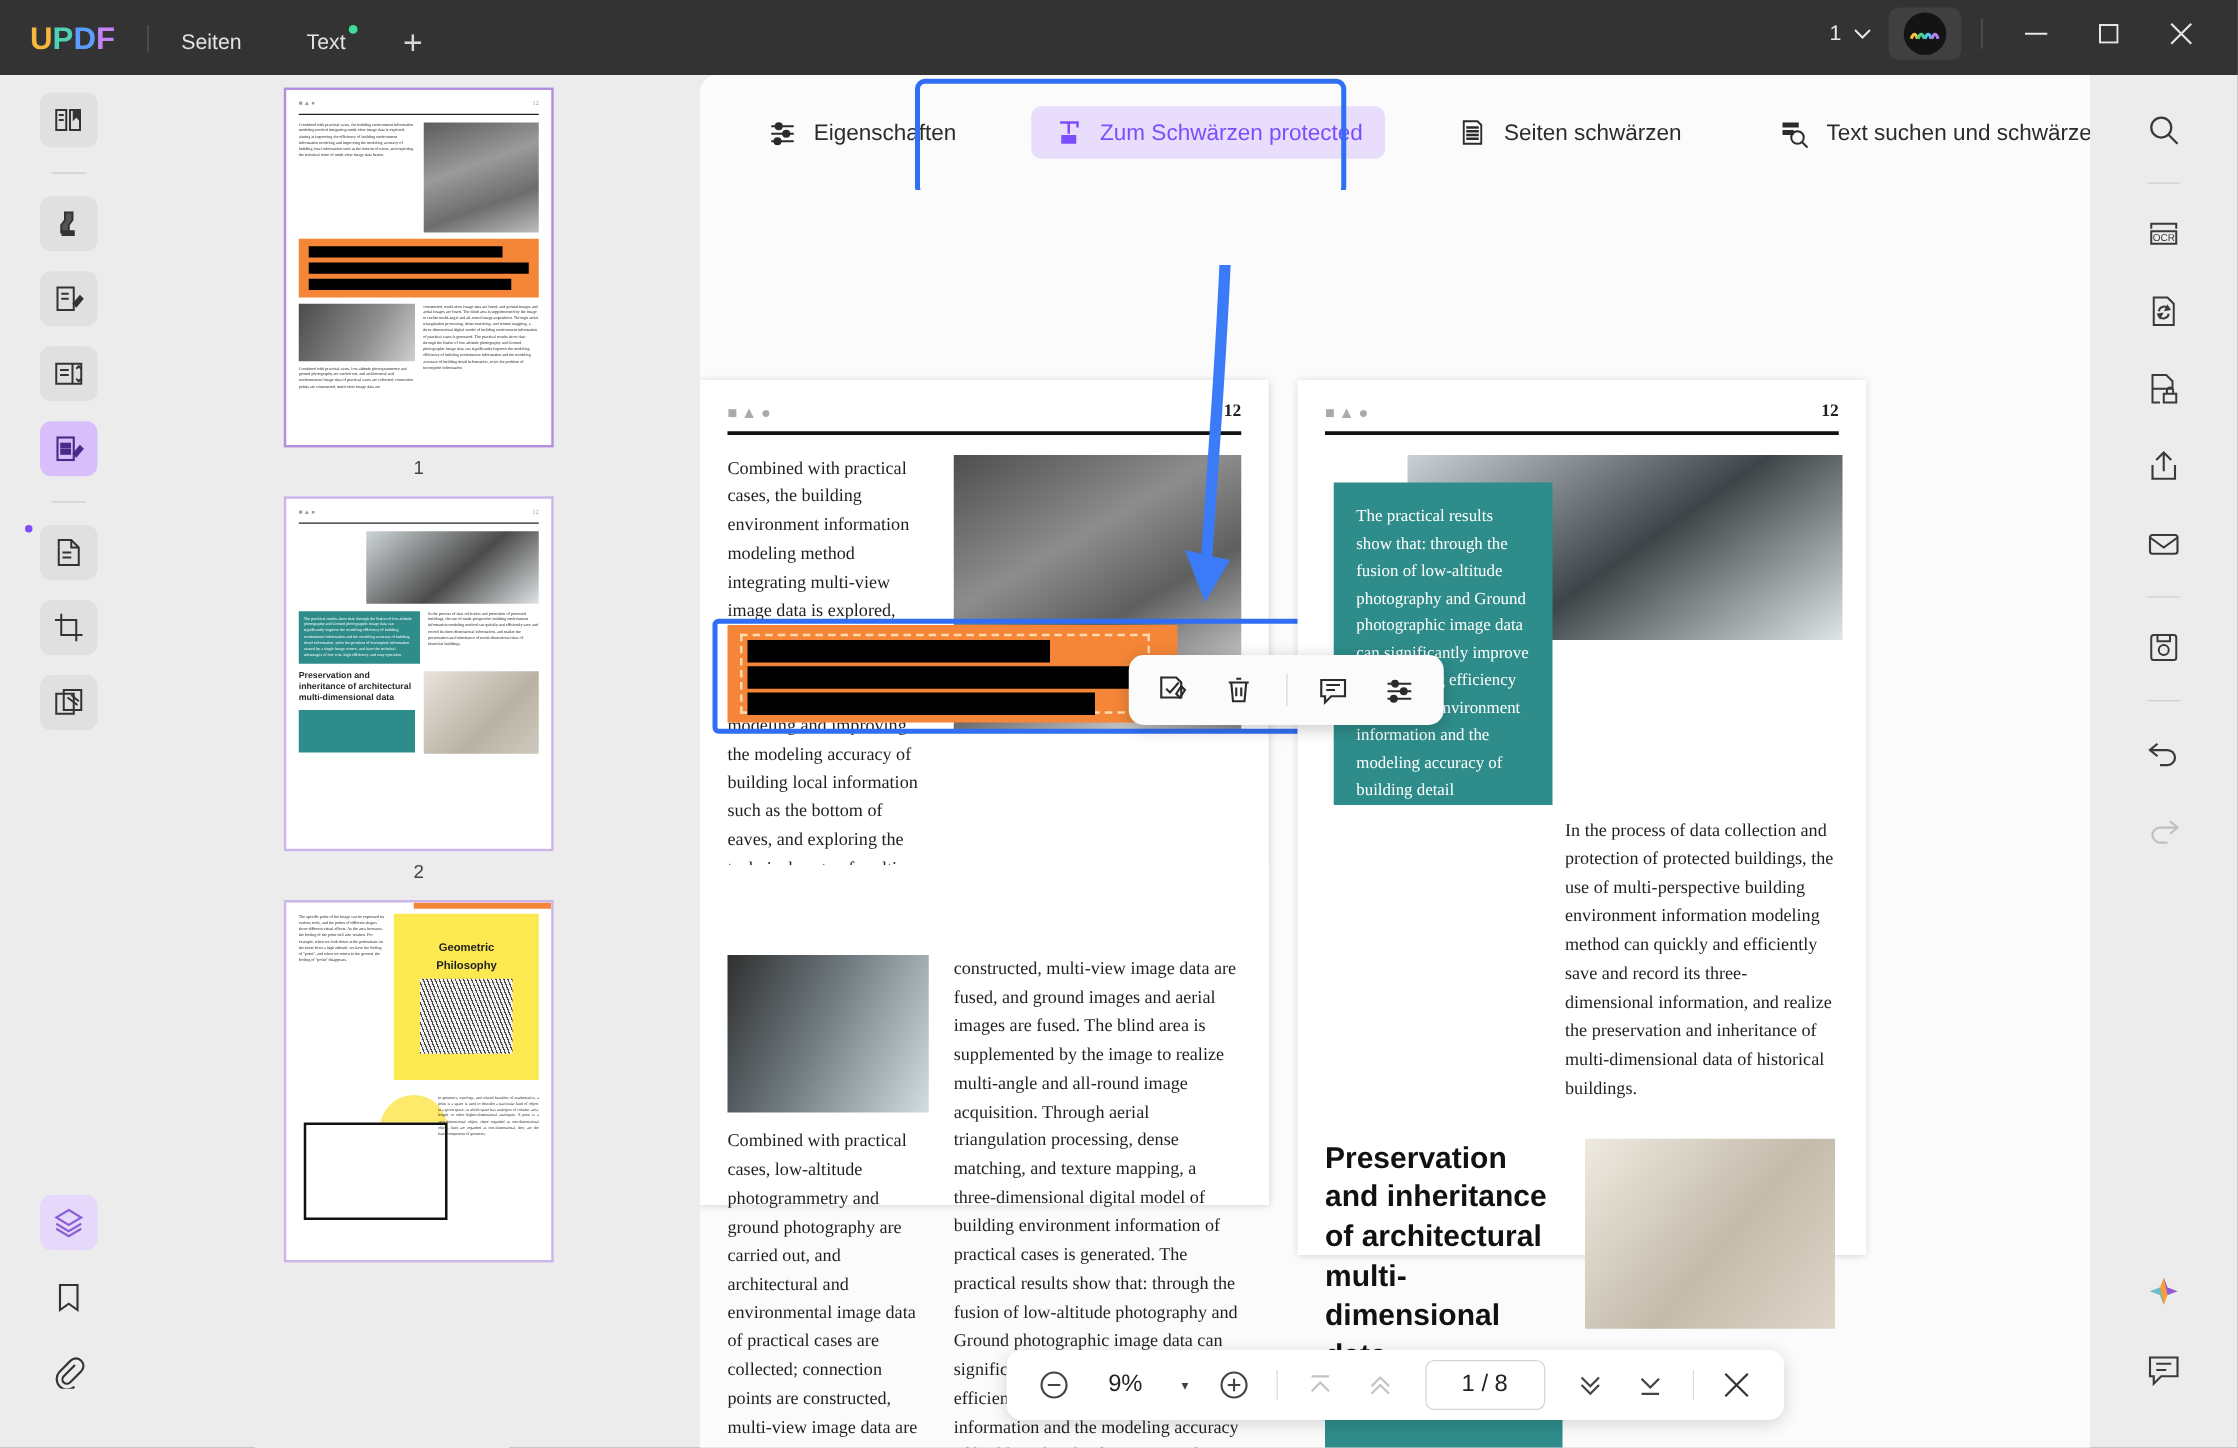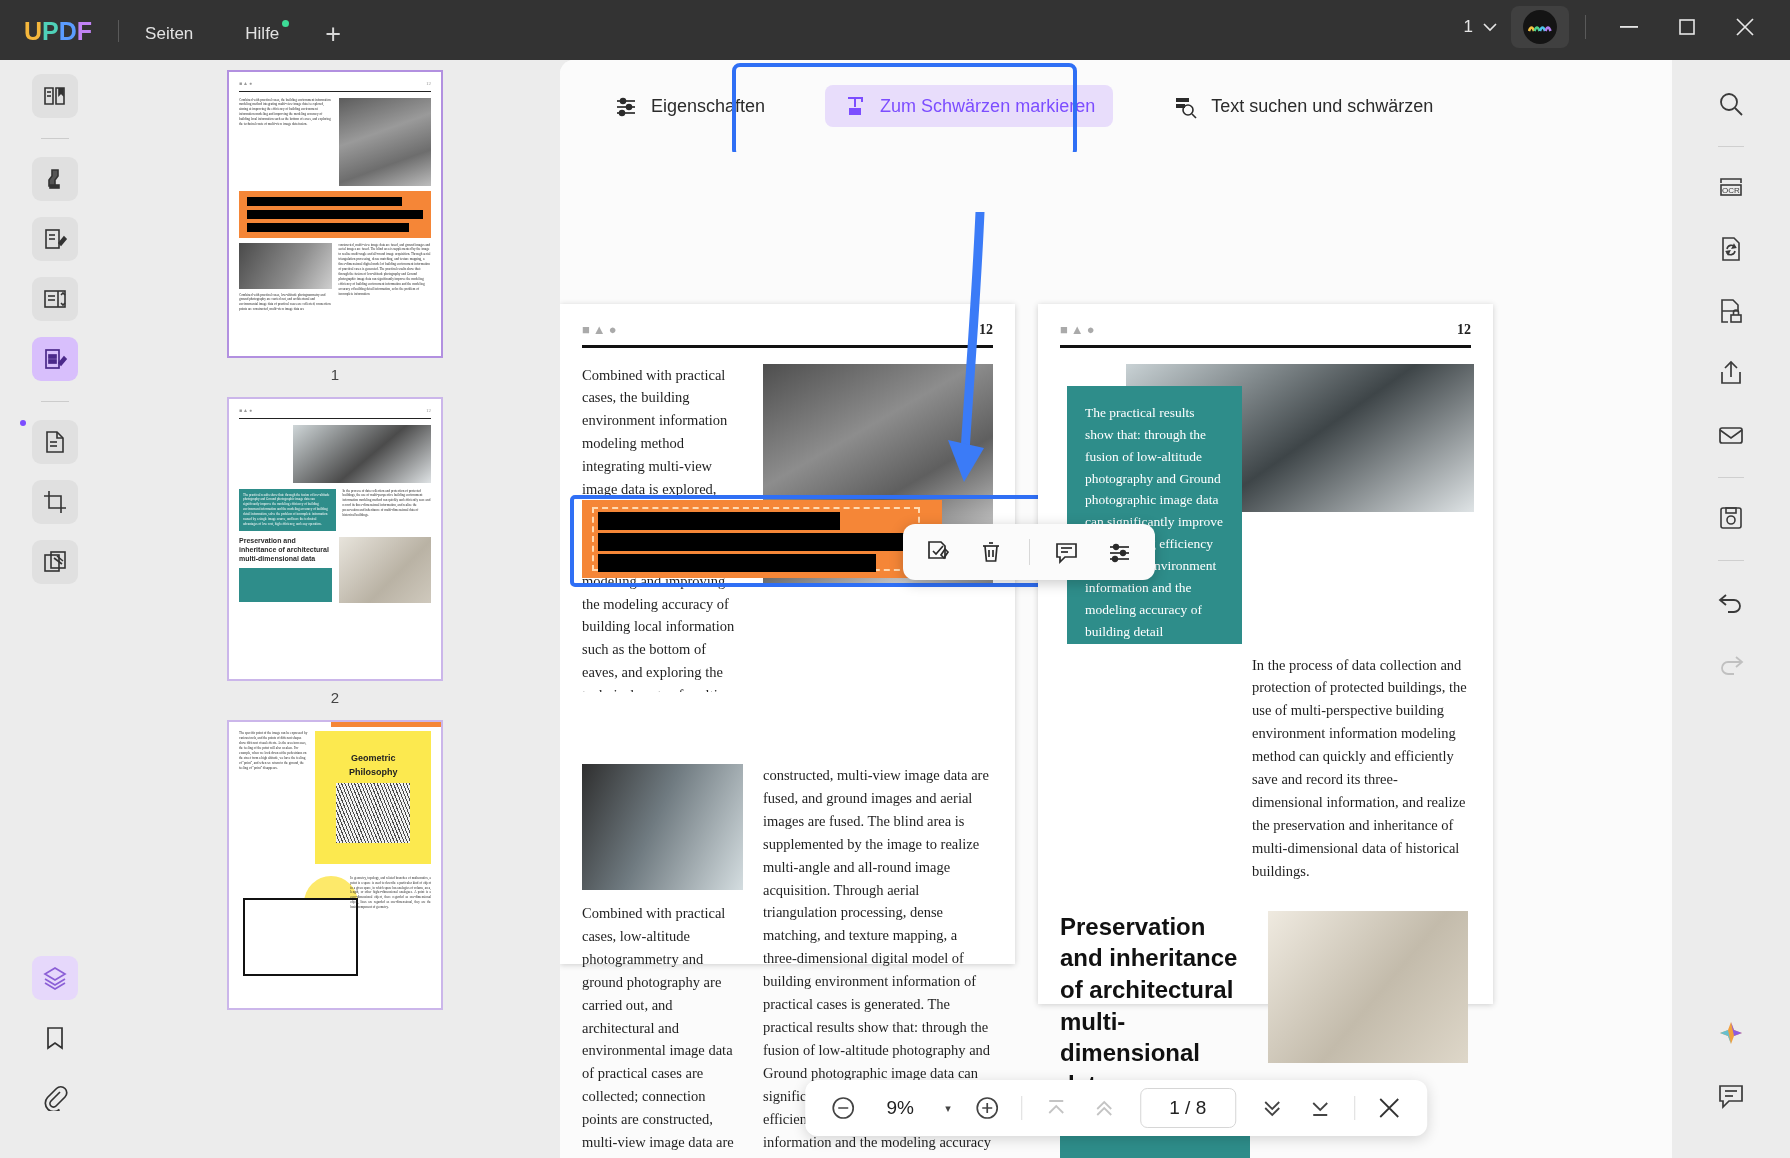--- a/index.html
+++ b/index.html
@@ -201,21 +201,21 @@
     <span>U</span>
     <span>P</span>
     <span>D</span>
     <span>F</span>
   </div>
   <div class="tb-divider"></div>
   <div class="menu-item">
     <span>Seiten</span>
   </div>
   <div class="menu-item">
-    <span>Hilfe</span>
+    <span>Text</span>
     <span class="menu-dot"></span>
   </div>
 
   <div class="tab-plus">+</div>
 
   <div class="tb-right">
     <div class="win-count">
       <span>1</span>
       <svg width="14" height="9" viewBox="0 0 14 9">
           <path d="M1 1 L7 7 L13 1" stroke="#e6e6e6" stroke-width="1.6" fill="none"></path>
@@ -451,23 +451,35 @@
         <span>Eigenschaften</span>
       </div>
 
       <div class="tool active" style="margin-left:42px">
         <span class="tool-ico">
           <svg width="24" height="24" viewBox="0 0 24 24" fill="none">
             <path d="M5 4 h14 v4 M12 4 v9" stroke="#7c4dff" stroke-width="2" fill="none"></path>
             <rect x="6" y="14" width="12" height="7" fill="#7c4dff"></rect>
           </svg>
         </span>
-        <span>Zum Schwärzen markieren</span>
-      </div>
-
+        <span>Zum Schwärzen protected</span>
+      </div>
+
+      <div class="tool" style="margin-left:40px">
+        <span class="tool-ico">
+          <svg width="24" height="24" viewBox="0 0 24 24" fill="none" stroke="#2b2b2b" stroke-width="1.5">
+            <path d="M5 3 h11 l3 3 v15 h-14 z"></path>
+            <line x1="7" y1="8" x2="17" y2="8" stroke-width="2"></line>
+            <line x1="7" y1="11" x2="17" y2="11" stroke-width="2"></line>
+            <line x1="7" y1="14" x2="17" y2="14" stroke-width="2"></line>
+            <line x1="7" y1="17" x2="17" y2="17" stroke-width="2"></line>
+          </svg>
+        </span>
+        <span>Seiten schwärzen</span>
+      </div>
 
       <div class="tool" style="margin-left:42px">
         <span class="tool-ico">
           <svg width="25" height="25" viewBox="0 0 25 25" fill="none" stroke="#2b2b2b" stroke-width="1.6">
             <rect x="3" y="4" width="13" height="4" fill="#2b2b2b" stroke="none"></rect>
             <rect x="3" y="10" width="9" height="4" fill="#2b2b2b" stroke="none"></rect>
             <circle cx="15" cy="16" r="5"></circle>
               <line x1="19" y1="20" x2="23" y2="24"></line>
           </svg>
         </span>

